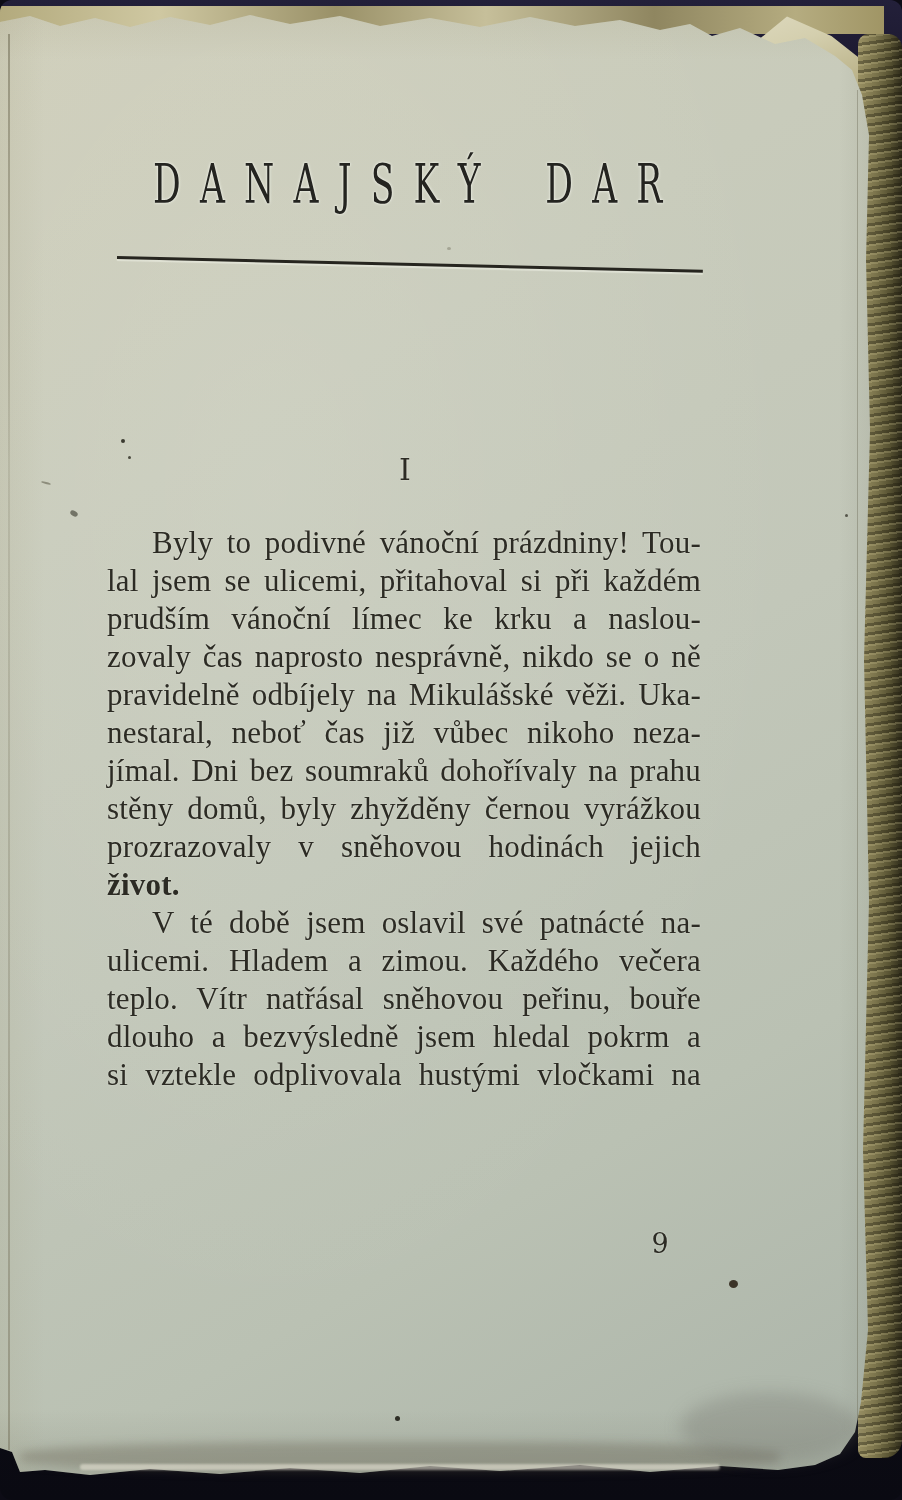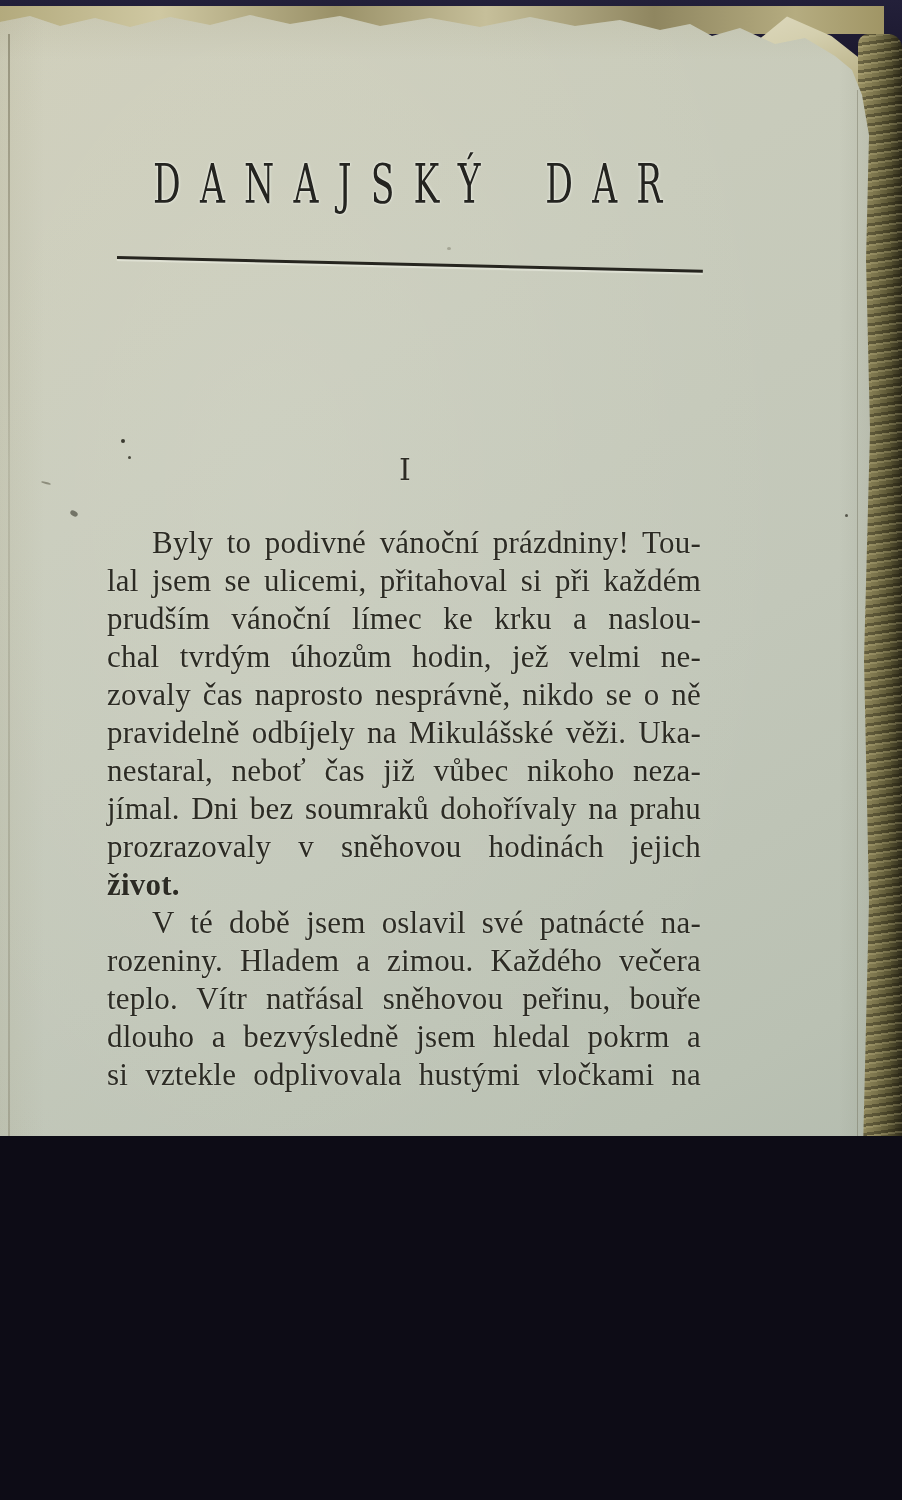--- a/index.html
+++ b/index.html
@@ -1,19 +1,20 @@
 <!DOCTYPE html>
 <html><head>
 <meta charset="utf-8">
 <style>
   html,body{margin:0;padding:0;background:#0d0c16;}
   .stage{
-    position:relative;width:902px;height:1136px;overflow:hidden;
+    position:relative;width:902px;height:1500px;overflow:hidden;
     background:linear-gradient(180deg,#23203a 0%,#1a172c 6%,#12101e 55%,#0a0a12 100%);
     font-family:"Liberation Serif", serif;
+    border-radius:12px;
   }
   
   .torn-band{
     position:absolute;left:0;top:6px;width:884px;height:28px;
     background:linear-gradient(90deg,#b3aa7d 0%,#cfc8a2 18%,#9a9168 38%,#c6bf9a 55%,#8f8660 74%,#b5ac80 90%,#a09565 100%);
   }
   
   .torn-corner{
     position:absolute;left:676px;top:8px;width:222px;height:140px;
     background:linear-gradient(160deg,#e3dfc9 0%,#d4cfae 35%,#b3aa7e 70%,#8a8156 100%);
@@ -122,27 +123,27 @@
   <div class="speck s7"></div>
   <div class="speck s8"></div>
 
   <div class="title">DANAJSKÝ DAR</div>
   <div class="rule"></div>
   <div class="chapter">I</div>
   <div class="body-text">
       <div class="line indent">Byly to podivné vánoční prázdniny! Tou-</div>
       <div class="line">lal jsem se ulicemi, přitahoval si při každém</div>
       <div class="line">prudším vánoční límec ke krku a naslou-</div>
-      <div class="line">chal tvrdým úhozům hodin, jež velmi ne-</div>
       <div class="line">zovaly čas naprosto nesprávně, nikdo se o ně</div>
       <div class="line">pravidelně odbíjely na Mikulášské věži. Uka-</div>
       <div class="line">nestaral, neboť čas již vůbec nikoho neza-</div>
       <div class="line">jímal. Dni bez soumraků dohořívaly na prahu</div>
+      <div class="line">stěny domů, byly zhyžděny černou vyrážkou</div>
       <div class="line">prozrazovaly v sněhovou hodinách jejich</div>
       <div class="line endline">život.</div>
       <div class="line indent">V té době jsem oslavil své patnácté na-</div>
-      <div class="line">rozeniny. Hladem a zimou. Každého večera</div>
+      <div class="line">ulicemi. Hladem a zimou. Každého večera</div>
       <div class="line">teplo. Vítr natřásal sněhovou peřinu, bouře</div>
       <div class="line">dlouho a bezvýsledně jsem hledal pokrm a</div>
       <div class="line">si vztekle odplivovala hustými vločkami na</div>
     </div>
   <div class="pagenum">9</div>
 </div>
 
 </body></html>

